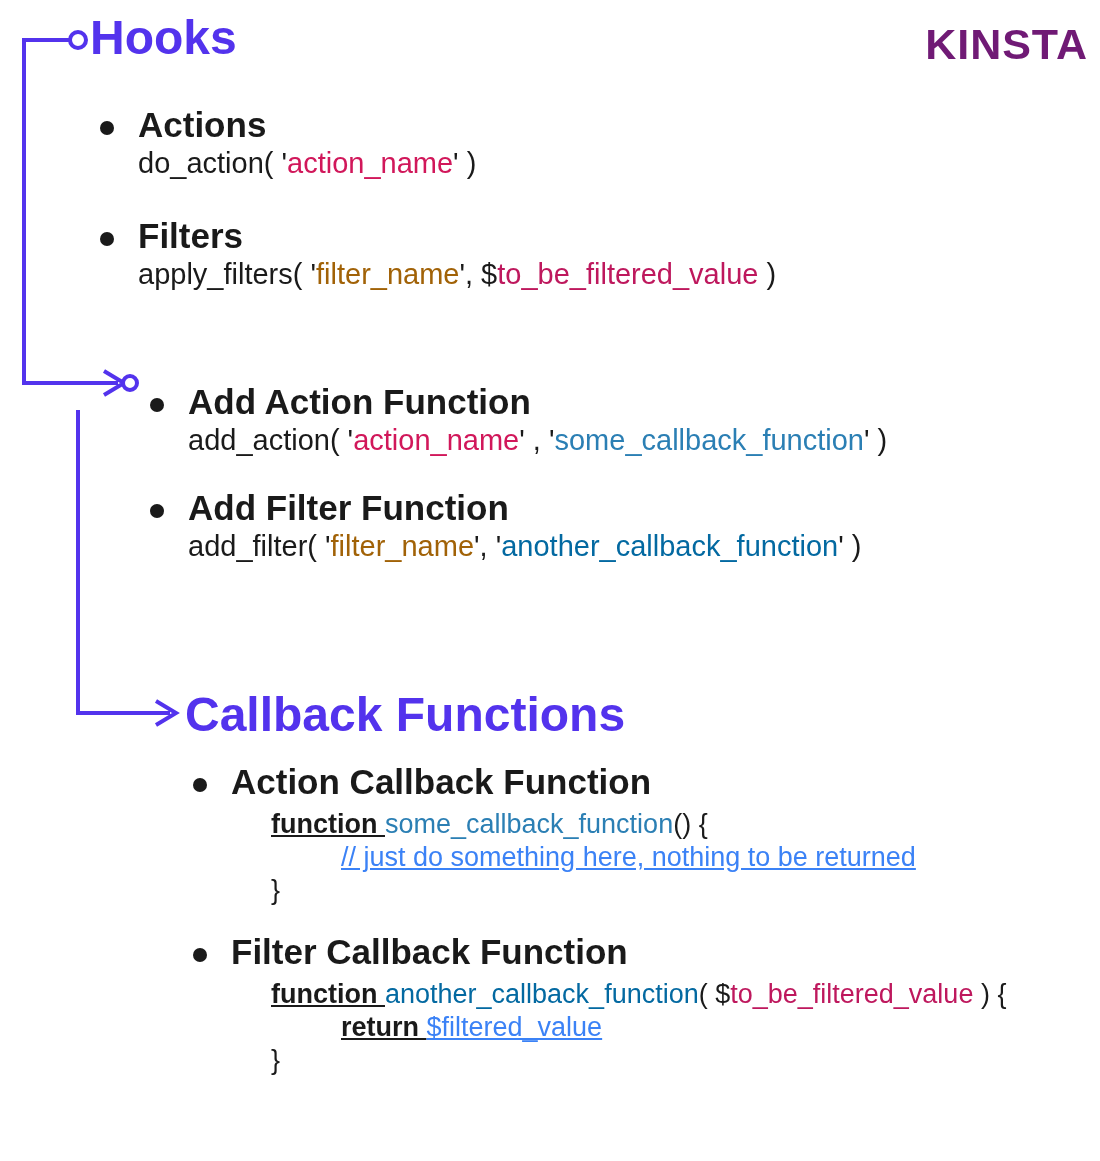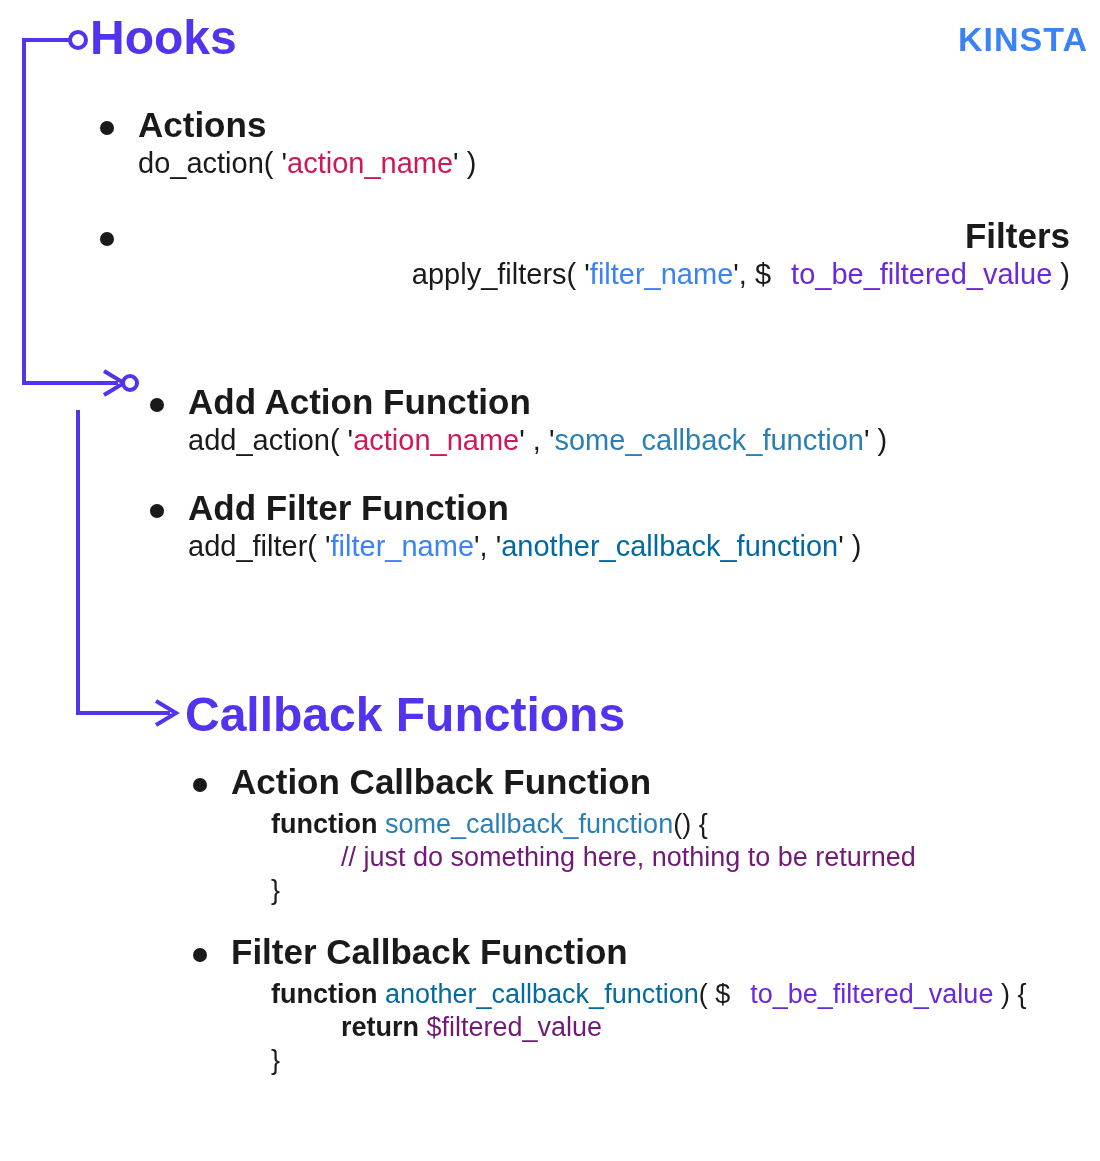--- a/index.html
+++ b/index.html
@@ -12,23 +12,23 @@
     font-family: -apple-system, BlinkMacSystemFont, "Segoe UI", Arial, sans-serif;
     position: relative;
     color: #1a1a1a;
   }
   .kinsta {
     position: absolute;
     top: 20px;
     right: 12px;
     font-family: Arial, sans-serif;
     font-weight: 900;
-    font-size: 34px;
+    font-size: 43px;
     letter-spacing: 1px;
-    color: #3b82f6;
+    color: #701a75;
   }
   
   .h-main {
     font-family: Arial, sans-serif;
     font-weight: 800;
     color: #5333ed;
     font-size: 48px;
     margin: 0;
   }
   
@@ -40,27 +40,27 @@
     margin: 0;
   }
   
   .codeline {
     font-family: Arial, sans-serif;
     font-size: 29px;
     color: #1a1a1a;
     margin: 0;
     line-height: 1.25;
   }
-  .bold { font-weight:700; }
+  .bold { font-weight:700;text-decoration:underline; }
   .red    { color:#d1175a; }
-  .orange { color:#6d28d9;margin-left:20px; }
+  .orange { color:#be185d; }
   .blue   { color:#2b7fb4; }
   .green  { color:#0369a1; }
-  .grey   { color:#701a75; }
-  .magenta{ color:#3b82f6; }
+  .grey   { color:#3b82f6;text-decoration:underline; }
+  .magenta{ color:#a16207; }
 
   
   .item {
     position: relative;
     padding-left: 38px;
     margin-top: 15px;
   }
   .item::before {
     content:'';
     position:absolute;
@@ -115,21 +115,21 @@
 
 <div id="sec-hooks">
   <div class="h-main">Hooks</div>
   <div class="body">
     <div class="item">
       <p class="h-sub">Actions</p>
       <p class="codeline">
         <span>do_action( '</span><span class="red">action_name</span><span>' )</span>
       </p>
     </div>
-    <div class="item" style="margin-top:35px;text-align:right;">
+    <div class="item" style="margin-top:35px;">
       <p class="h-sub">Filters</p>
       <p class="codeline">
         <span>apply_filters( '</span><span class="magenta">filter_name</span><span>', $</span><span class="orange">to_be_filtered_value</span><span> )</span>
       </p>
     </div>
   </div>
 </div>
 
 <div id="sec-hookfn">
   <div class="body">

